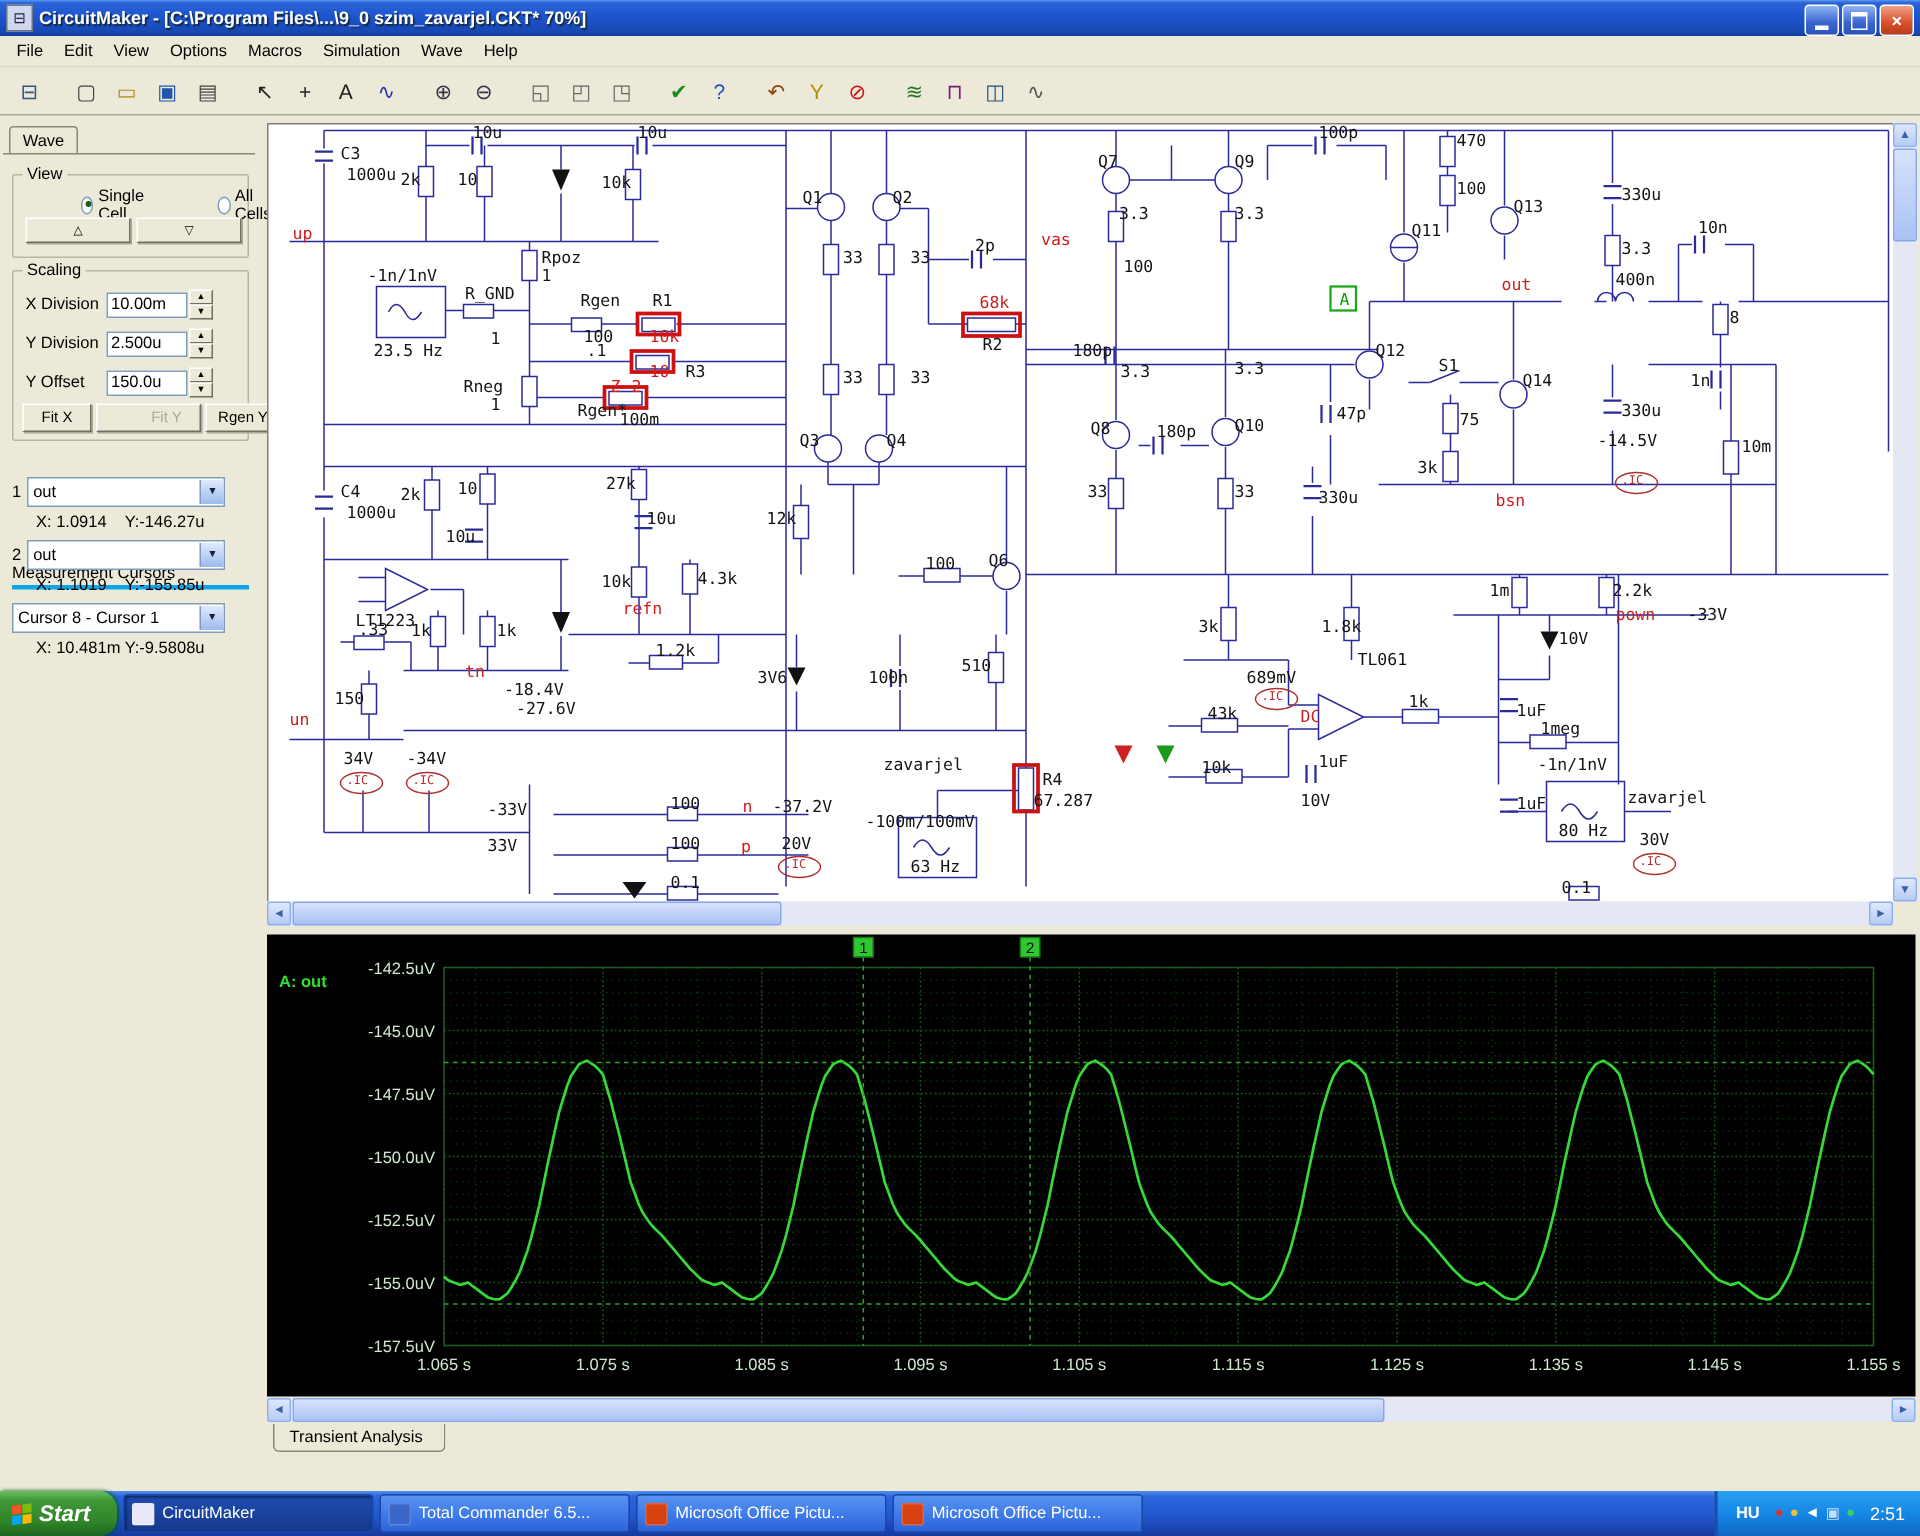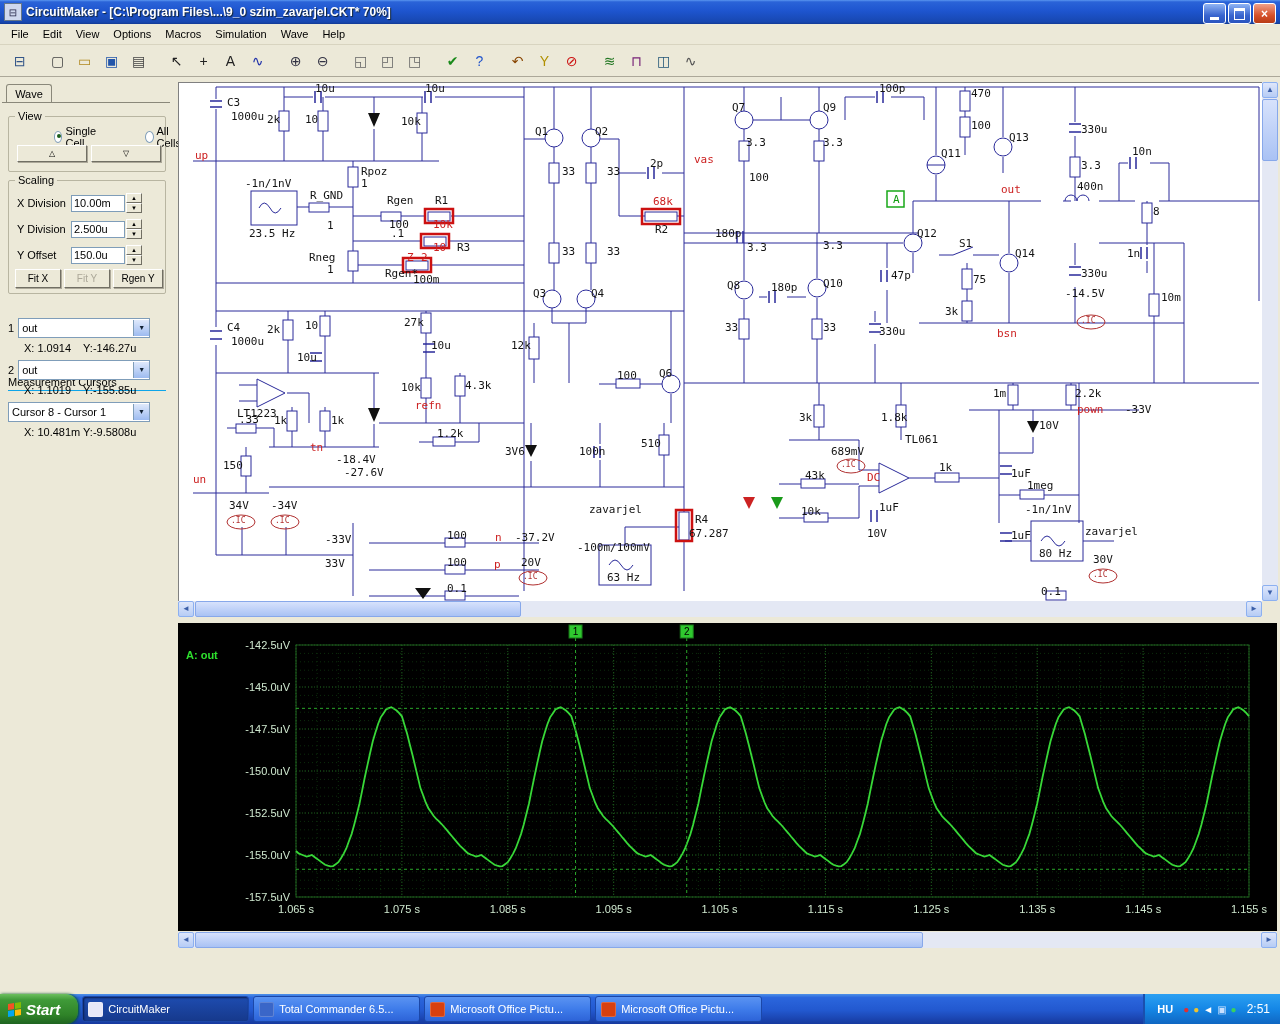--- a/index.html
+++ b/index.html
@@ -45,21 +45,21 @@
   .sprow label{width:54px;}
   .sprow input{width:48px;height:15px;border:1px solid #7f9db9;font-size:11px;padding:0 2px;
     font-family:"Liberation Sans",sans-serif;}
   .spinner{display:inline-flex;flex-direction:column;margin-left:1px;}
   .spinner span{width:14px;height:8px;font-size:6px;line-height:8px;text-align:center;
     background:#ece9d8;border:1px solid;border-color:#fff #716f64 #716f64 #fff;}
   .combo{display:inline-flex;height:18px;border:1px solid #7f9db9;background:#fff;align-items:center;}
   .combo .val{padding:0 3px;flex:1;white-space:nowrap;overflow:hidden;}
   .combo .drop{width:15px;height:16px;background:linear-gradient(180deg,#dfe9fb,#9dbbf0);
     border-left:1px solid #7f9db9;text-align:center;font-size:7px;line-height:16px;color:#123;}
-  .mchead{position:absolute;left:6px;top:298px;width:158px;border-bottom:1px solid #0ea5e9;padding-bottom:2px;}
+  .mchead{position:absolute;left:6px;top:298px;width:158px;border-bottom:3px solid #0ea5e9;padding-bottom:2px;}
   .xyrow{position:absolute;left:22px;white-space:pre;}
   
   .schematic{position:absolute;left:178px;top:82px;width:1084px;height:518px;background:#fff;
     border-left:1px solid #808080;border-top:1px solid #808080;}
   .schematic svg{display:block;}
   #schematic-labels text{font:11px "DejaVu Sans Mono",monospace;}
   #schematic-labels text.ic-t{font-size:8px;}
   
   .sb{position:absolute;background:#e4e8f4;}
   .sb .arrow{position:absolute;width:16px;height:16px;background:linear-gradient(180deg,#dfe7fb,#b6ccf5);
@@ -218,21 +218,21 @@
       <div class="sprow" style="top:64px;">
         <label>Y Offset</label>
         <input value="150.0u" style="">
         <span class="spinner">
             <span>▲</span>
             <span>▼</span>
           </span>
       </div>
       <div style="position:absolute;left:6px;top:88px;display:flex;gap:3px;">
         <span class="btn3d" style="width:44px;height:17px;">Fit X</span>
-        <span class="btn3d dis" style="width:44px;height:17px;">Fit Y</span>
+        <span class="btn3d dis" style="width:44px;height:17px;padding-left:24px;">Fit Y</span>
         <span class="btn3d" style="width:48px;height:17px;">Rgen Y</span>
       </div>
     </div>
 
     <div class="mchead">Measurement Cursors</div>
 
     <div style="position:absolute;left:6px;top:240px;display:flex;align-items:center;gap:4px;">
       <span>1</span>
       <span class="combo" style="width:130px;">
         <span class="val">out</span>
@@ -711,20 +711,23 @@
         <text x="508.7300000000013" y="12" text-anchor="middle" fill="#000" font-size="10">2</text>
       </svg>
   </div>
 
   <div class="sb" style="left:178px;top:932px;width:1099px;height:16px;">
     <div class="arrow" style="left:0;">◄</div>
     <div class="thumb" style="left:17px;top:0;width:728px;height:16px;"></div>
     <div class="arrow" style="right:0;">►</div>
   </div>
 
+  <div class="bottom-tabs">
+    <div class="btab">Transient Analysis</div>
+  </div>
 
   <div class="taskbar">
     <div class="startbtn">
       <span class="winflag">
         <i style="background:#f35325"></i>
           <i style="background:#81bc06"></i>
           <i style="background:#05a6f0"></i>
           <i style="background:#ffba08"></i>
       </span>
       <span>Start</span>

